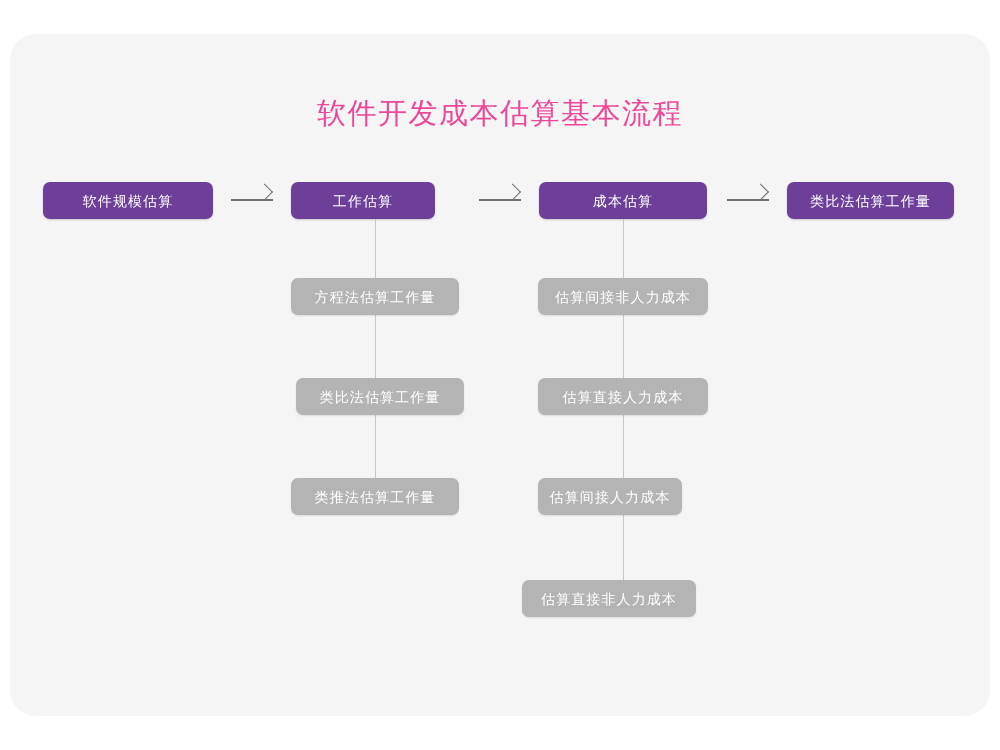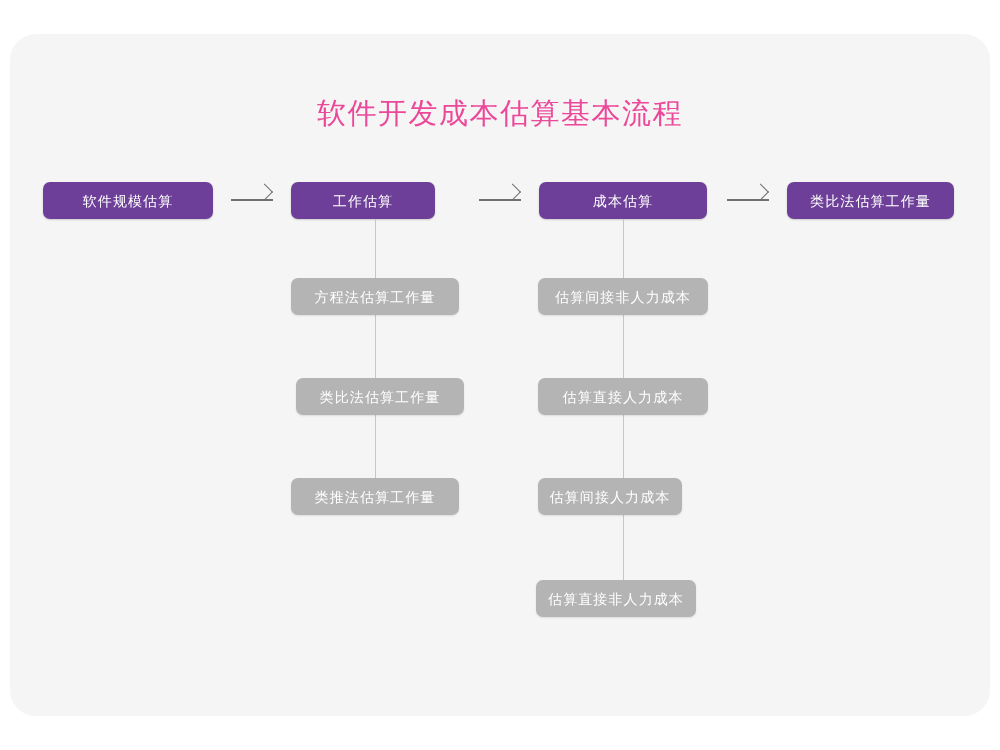--- a/index.html
+++ b/index.html
@@ -148,15 +148,15 @@
   <div class="spine" style="left:622.5px; top:315px; height:64px;"></div>
   <div class="spine" style="left:622.5px; top:415px; height:64px;"></div>
   <div class="spine" style="left:622.5px; top:515px; height:66px;"></div>
 
   <div class="node secondary" style="left:538px; top:278px; width:170px; height:37px;">估算间接非人力成本</div>
 
   <div class="node secondary" style="left:538px; top:378px; width:170px; height:37px;">估算直接人力成本</div>
 
   <div class="node secondary" style="left:538px; top:478px; width:144px; height:37px;">估算间接人力成本</div>
 
-  <div class="node secondary" style="left:536px; top:580px; width:160px; height:37px;">估算直接非人力成本</div>
+  <div class="node secondary" style="left:522px; top:580px; width:174px; height:37px;">估算直接非人力成本</div>
 
 </div>
 
 </body></html>

